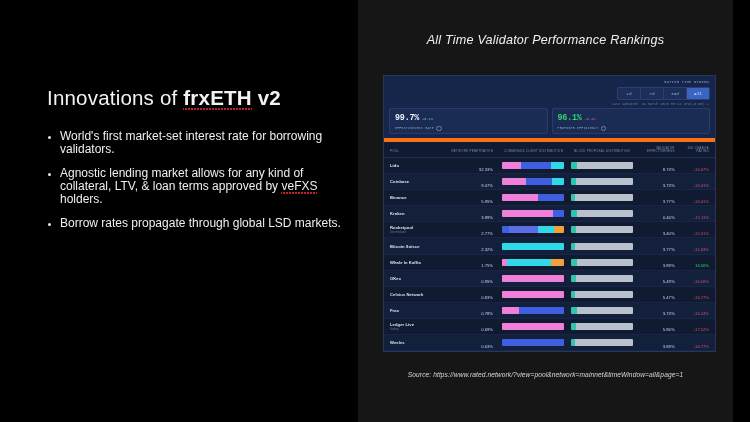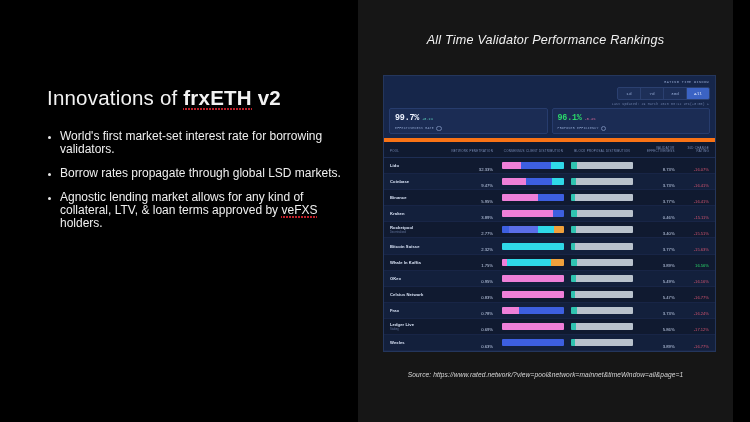--- a/index.html
+++ b/index.html
@@ -143,24 +143,24 @@
   <div class="left">
     <div class="left-title">
       <span>Innovations of </span><span class="strong sq">frxETH</span><span class="strong"> v2</span>
     </div>
 
     <div class="bullets">
       <div class="bullet">
         <span>World's first market-set interest rate for borrowing validators.</span>
       </div>
       <div class="bullet">
-        <span>Borrow rates propagate through global LSD markets.</span>
+        <span>Agnostic lending market allows for any kind of collateral, LTV, &amp; loan terms approved by </span><span class="sq">veFXS</span><span> holders.</span>
       </div>
       <div class="bullet">
-        <span>Agnostic lending market allows for any kind of collateral, LTV, &amp; loan terms approved by </span><span class="sq">veFXS</span><span> holders.</span>
+        <span>Borrow rates propagate through global LSD markets.</span>
       </div>
     </div>
   </div>
 
   <div class="right">
     <div class="right-title">All Time Validator Performance Rankings</div>
 
     <div class="dash">
       <div class="dash-top">
         <div class="tw-label">Rating Time Window</div>

